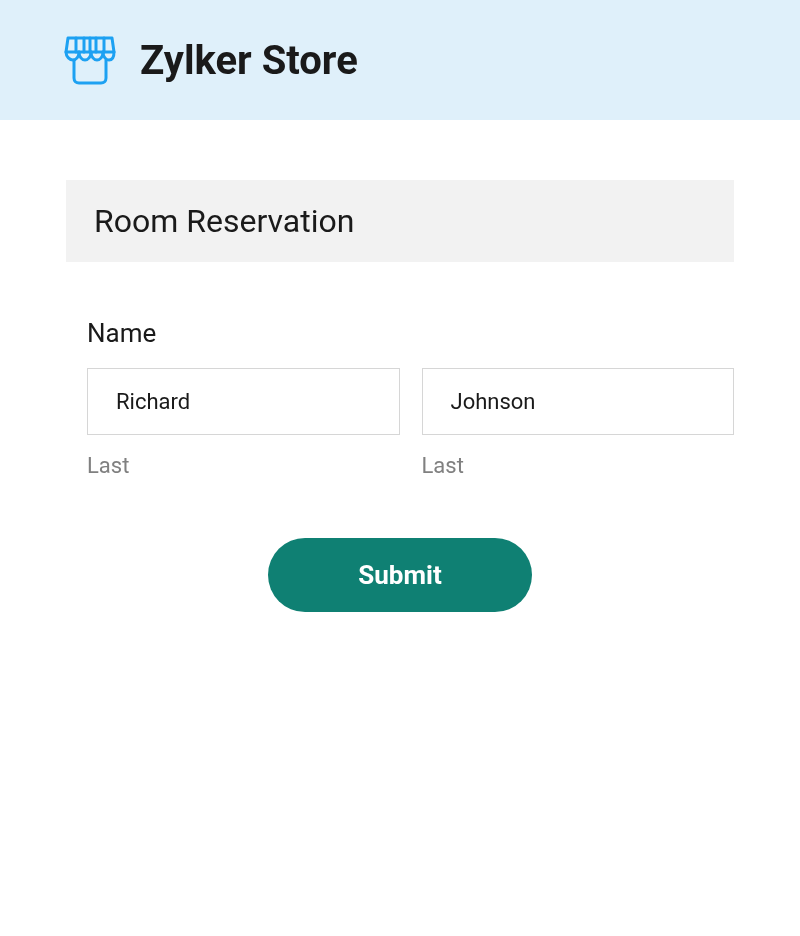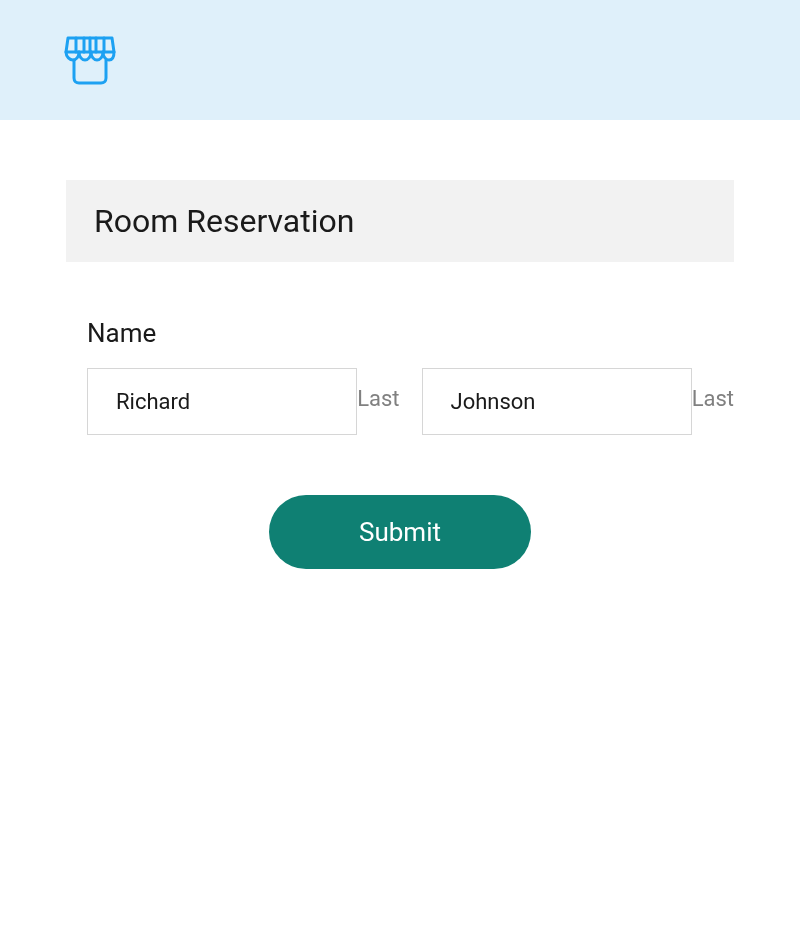--- a/index.html
+++ b/index.html
@@ -53,21 +53,21 @@
       margin-bottom: 20px;
       display: block;
     }
     .name-row {
       display: flex;
       gap: 22px;
     }
     .name-col {
       flex: 1;
       display: flex;
-      flex-direction: row;
+      flex-direction: column;
       justify-content: space-between;
     }
     .text-input {
       width: 100%;
       padding: 20px 28px;
       font-size: 22px;
       color: #1a1a1a;
       border: 1px solid #d6d6d6;
       background: #ffffff;
       outline: none;
@@ -80,21 +80,21 @@
     }
     .submit-row {
       display: flex;
       justify-content: center;
       margin-top: 40px;
     }
     .submit-btn {
       background: #0f8073;
       color: #ffffff;
       font-size: 26px;
-      font-weight: 400;
+      font-weight: 700;
       border: none;
       border-radius: 999px;
       padding: 22px 90px;
       cursor: pointer;
       font-family: inherit;
     }
   </style>
 </head>
 <body>
 
@@ -107,20 +107,21 @@
       <path d="M 30 8 L 30 22"></path>
       <path d="M 36 8 L 36 22"></path>
       <path d="M 44 8 L 44 22"></path>
       <path d="M 6 22 C 6 27 10 30 13 30 C 16 30 19 27 19 22"></path>
       <path d="M 19 22 C 19 27 22 30 25 30 C 28 30 31 27 31 22"></path>
       <path d="M 31 22 C 31 27 34 30 37 30 C 40 30 43 27 43 22"></path>
       <path d="M 43 22 C 43 27 46 30 49 30 C 52 30 54 27 54 22"></path>
       <path d="M 14 30 L 14 48 C 14 51 16 53 19 53 L 41 53 C 44 53 46 51 46 48 L 46 30"></path>
     </svg>
   </div>
+  <h1 class="store-title">Zylker Store</h1>
 </div>
 
 <div class="form-container">
 
   <div class="form-title-bar">
     <div class="form-title">Room Reservation</div>
   </div>
 
   <div class="field-group">
     <label class="field-label">Name</label>

